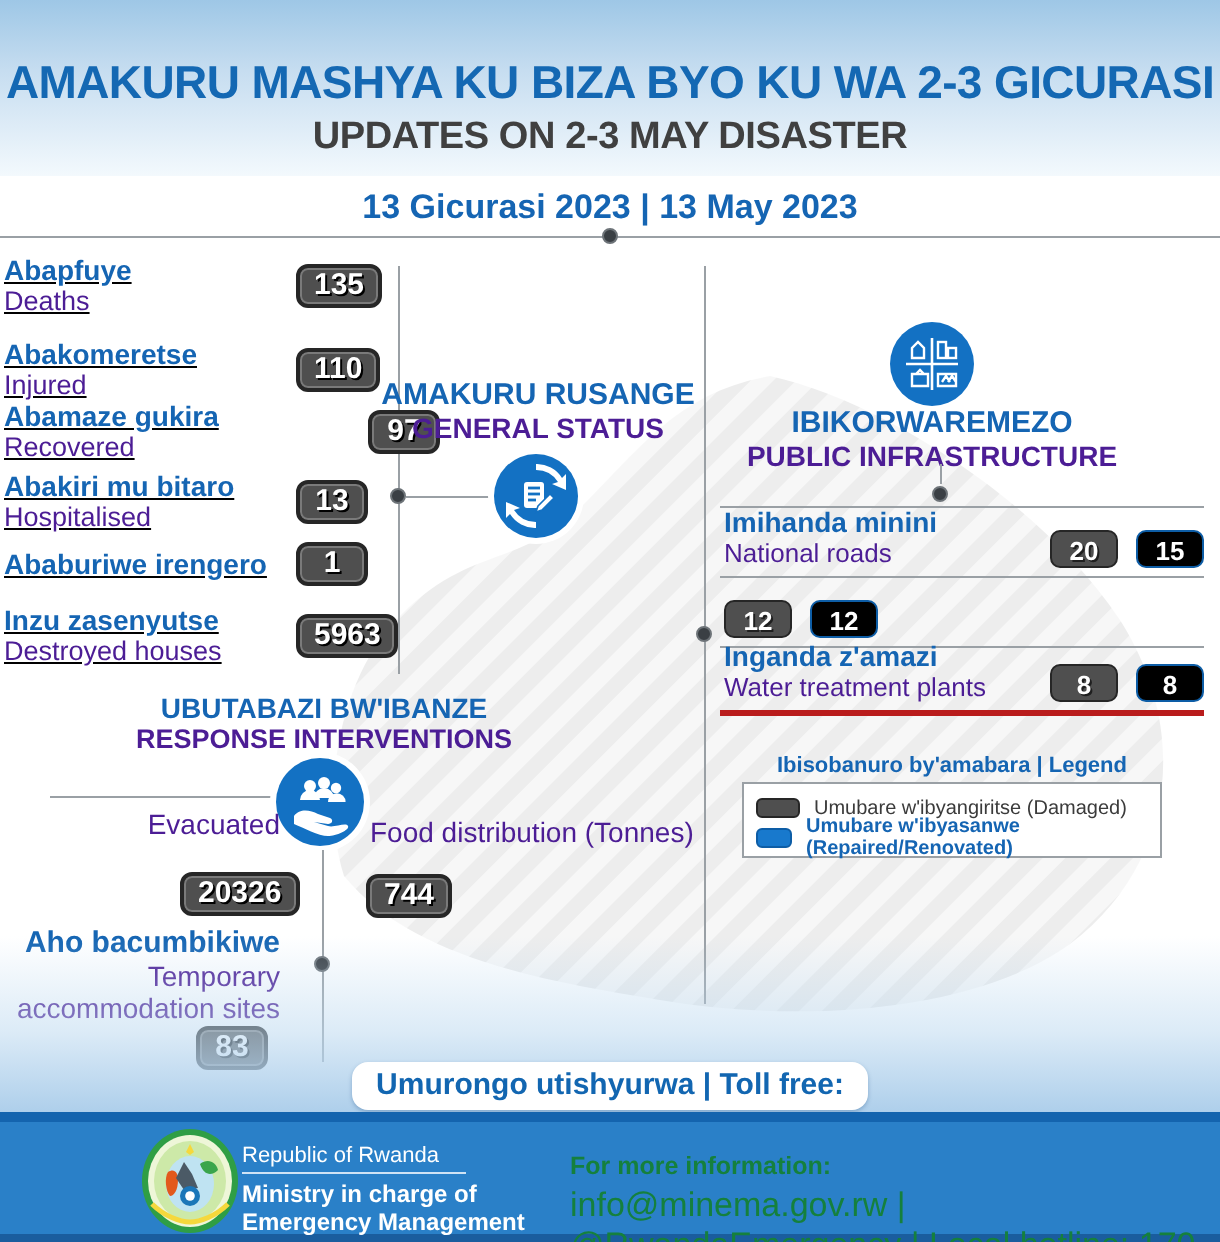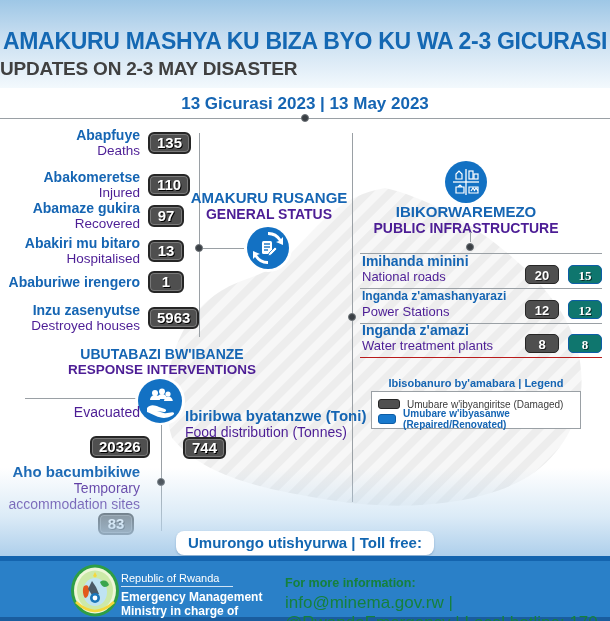--- a/index.html
+++ b/index.html
@@ -5,71 +5,71 @@
   * { margin:0; padding:0; box-sizing:border-box; }
   html,body { background:#fff; }
   body { font-family:"Liberation Sans", sans-serif; }
   #canvas { position:relative; width:610px; height:621px; overflow:hidden; background:#ffffff;padding-left:16px; }
 
   
   .header { position:absolute; left:0; top:0; width:610px; height:88px;
     background:linear-gradient(180deg,#9ec7e6 0%,#c6ddf0 40%,#f3f9fd 100%); }
   .title-rw { position:absolute; left:0; top:28px; width:610px; text-align:center;
     color:#1468b3; font-size:23px; font-weight:800; letter-spacing:-0.3px; }
-  .title-en { position:absolute; left:0; top:58px; width:610px; 
+  .title-en { position:absolute; left:0; top:58px; width:610px; text-align:center;
     color:#404040; font-size:19px; font-weight:800; letter-spacing:-0.2px; }
   .date-line { position:absolute; left:0; top:94px; width:610px; text-align:center;
     color:#1565b3; font-size:17px; font-weight:800; }
 
   
   .hline { position:absolute; background:#9aa0a5; height:1px; }
   .vline { position:absolute; background:#9aa0a5; width:1px; }
   .dot { position:absolute; width:8px; height:8px; border-radius:50%;
     background:#3a3f44; border:1px solid #6d7378; }
 
   
   .map-svg { position:absolute; left:0; top:0; }
 
   
   .rw { color:#1565b3; font-weight:800; }
   .en { color:#4c1d95; }
 
   
   .stat-item { position:absolute; display:flex; align-items:center; }
-  .stat-text { width:138px; text-align:right; line-height:15px; }
+  .stat-text { width:138px; text-align:left; line-height:15px;text-decoration:underline; }
   .stat-text .rw { font-size:14px; display:block; }
   .stat-text .en { font-size:13.5px; display:block; }
   .badge { background:#4f4f4f; border:2px solid #262626; border-radius:6px;
     box-shadow:inset 0 0 0 1px #7a7a7a; color:#fff; font-weight:800; font-size:15px;
     text-shadow:1px 1px 0 #000; padding:0 7px; min-width:36px; text-align:center;
     height:22px; line-height:18px; display:inline-block; margin-left:8px; }
 
   
   .sec-head { position:absolute; text-align:center; line-height:16px; }
   .sec-head .rw { font-size:15px; display:block; }
   .sec-head .en { font-size:14px; font-weight:800; display:block; }
 
   .circle-icon { position:absolute; border-radius:50%; background:#1371c3;
     display:flex; align-items:center; justify-content:center;
     box-shadow:0 0 0 3px #ffffff; }
 
   
   .infra-table { position:absolute; left:360px; top:253px; width:242px; }
   .infra-row { display:flex; align-items:flex-end; border-top:1px solid #9aa0a5;
     padding:4px 0 4px 2px; height:35px; }
-  .infra-row:last-child { border-bottom:1px solid #b91c1c; }
+  .infra-row:last-child { border-bottom:3px solid #b91c1c; }
   .infra-labels { flex:1; line-height:15px; }
   .infra-labels .rw { font-size:14px; display:block; }
   .infra-labels.small .rw { font-size:12px; }
   .infra-labels .en { font-size:13px; display:block; }
   .mini-badge { border-radius:5px; color:#fff; font-weight:800; font-size:13px;
     text-shadow:1px 1px 0 rgba(0,0,0,0.6); width:34px; height:19px; line-height:19px;
     text-align:center; display:inline-block; }
   .mini-badge.gray { background:#4f4f4f; border:1px solid #262626; margin-right:9px; }
-  .mini-badge.blue { background:#0f766e; border:1px solid #0d5da6;font-family:Liberation Serif, serif; }
+  .mini-badge.blue { background:#000000; border:1px solid #0d5da6; }
 
   
   .legend-title { position:absolute; left:372px; top:377px; width:208px; text-align:center;
     color:#1565b3; font-size:11px; font-weight:800; }
   .legend-box { position:absolute; left:371px; top:391px; width:210px; height:38px;
     background:#fff; border:1px solid #9aa0a5; padding:4px 6px; }
   .legend-row { display:flex; align-items:center; height:14px; margin:1px 0; }
   .legend-swatch { width:22px; height:10px; border-radius:3px; margin-right:7px; }
   .legend-swatch.gray { background:#4f4f4f; border:1px solid #262626; }
   .legend-swatch.blue { background:#1879cd; border:1px solid #0d5da6; }
@@ -142,21 +142,21 @@
       </div>
     <span class="badge">135</span>
   </div>
   <div class="stat-item" style="left:2px; top:170px;">
     <div class="stat-text">
         <span class="rw">Abakomeretse</span>
         <span class="en">Injured</span>
       </div>
     <span class="badge">110</span>
   </div>
-  <div class="stat-item" style="left:2px; top:201px;">
+  <div class="stat-item" style="left:2px; top:201px;gap:36px;">
     <div class="stat-text">
         <span class="rw">Abamaze gukira</span>
         <span class="en">Recovered</span>
       </div>
     <span class="badge">97</span>
   </div>
   <div class="stat-item" style="left:2px; top:236px;">
     <div class="stat-text">
         <span class="rw">Abakiri mu bitaro</span>
         <span class="en">Hospitalised</span>
@@ -214,24 +214,20 @@
   <div class="infra-table">
     <div class="infra-row">
       <div class="infra-labels">
         <span class="rw">Imihanda minini</span>
         <span class="en">National roads</span>
       </div>
       <span class="mini-badge gray">20</span>
       <span class="mini-badge blue">15</span>
     </div>
     <div class="infra-row">
-      <div class="infra-labels small">
-        <span class="rw">Inganda z'amashanyarazi</span>
-        <span class="en">Power Stations</span>
-      </div>
       <span class="mini-badge gray">12</span>
       <span class="mini-badge blue">12</span>
     </div>
     <div class="infra-row">
       <div class="infra-labels">
         <span class="rw">Inganda z'amazi</span>
         <span class="en">Water treatment plants</span>
       </div>
       <span class="mini-badge gray">8</span>
       <span class="mini-badge blue">8</span>
@@ -266,21 +262,20 @@
       <path d="M4,24 c3,-4 8,-3 12,-1 l6,2 c2,1 1,3 -1,3 l-7,-1 7,2 c3,1 9,-2 10,0 c1,2 -6,5 -10,5 c-5,0 -12,-4 -17,-6 z" fill="#fff"></path>
     </svg>
   </div>
 
   <div class="resp-item-text ra-right" style="left:0px; top:404px; width:140px;">
     <span class="en">Evacuated</span>
   </div>
   <span class="badge" style="position:absolute; left:82px; top:436px;">20326</span>
 
   <div class="resp-item-text" style="left:185px; top:408px; width:200px;">
-    <span class="rw">Ibiribwa byatanzwe (Toni)</span>
     <span class="en">Food distribution (Tonnes)</span>
   </div>
   <span class="badge" style="position:absolute; left:175px; top:437px;">744</span>
 
   <div class="vline" style="left:161px; top:425px; height:106px;"></div>
   <div class="dot" style="left:157px; top:478px;"></div>
 
   <div class="resp-item-text ra-right" style="left:0px; top:464px; width:140px;">
     <span class="rw">Aho bacumbikiwe</span>
     <span class="en">Temporary accommodation sites</span>
@@ -304,22 +299,22 @@
     <path d="M22,17 l4,6 3,7 -7,1 -4,-6 z" fill="#4b5a66"></path>
     <circle cx="25" cy="34" r="5" fill="#1b76b8"></circle>
     <circle cx="25" cy="34" r="2.4" fill="#ffffff"></circle>
     <path d="M30,18 c4,-3 8,-1 9,3 c-3,3 -7,3 -9,-3 z" fill="#3aa54c"></path>
     <path d="M6,38 c6,6 14,9 19,9 c5,0 13,-3 19,-9" fill="none" stroke="#f5d83c" stroke-width="2.5"></path>
   </svg>
 
   <div class="org-block">
     <div class="org-line1">Republic of Rwanda</div>
     <div class="org-line23">
+      <div>Ministry in charge of</div>
       <div>Emergency Management</div>
-      <div>Ministry in charge of</div>
     </div>
   </div>
   <div class="info-block">
     <div class="info-title">For more information:</div>
     <div class="info-line">info@minema.gov.rw | @RwandaEmergency | Local hotline: 170</div>
   </div>
 
 </div>
 
 </body></html>

